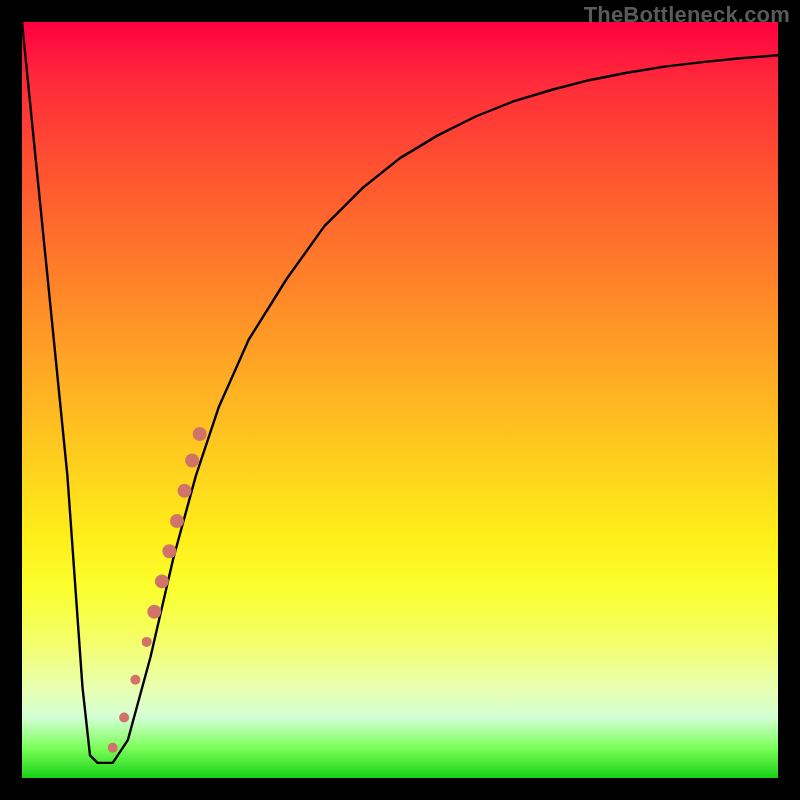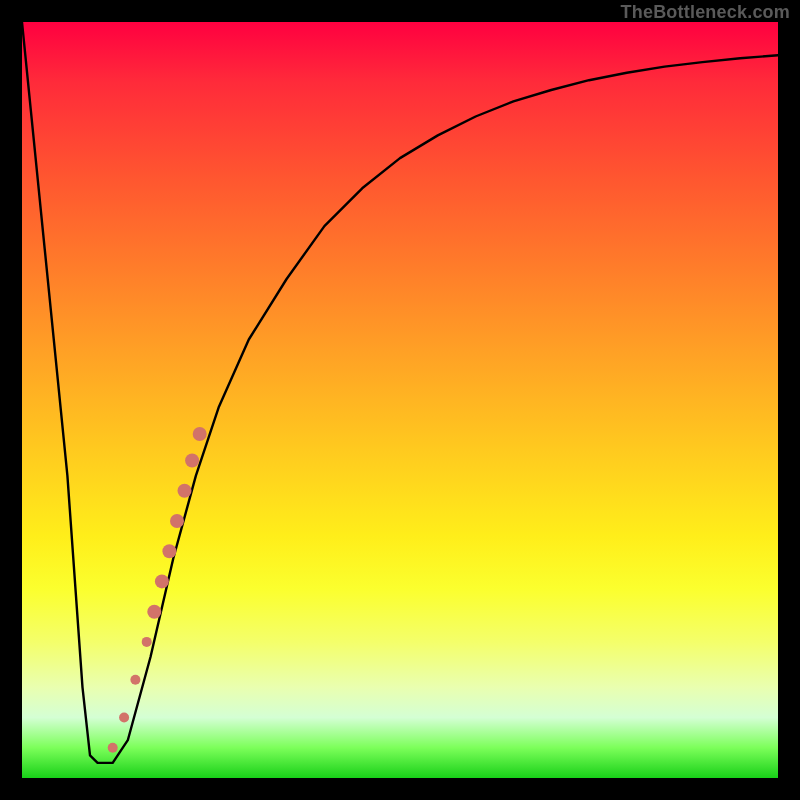--- a/index.html
+++ b/index.html
@@ -40,21 +40,21 @@
       #d4ffd4 92%,
       #7cff5a 96%,
       #18d018 100%
     );
   }
   .watermark {
     position: absolute;
     top: 2px;
     right: 10px;
     color: #5a5a5a;
-    font-size: 18px;
+    font-size: 22px;
     font-weight: 600;
     letter-spacing: 0.2px;
     user-select: none;
   }
   svg.curve {
     position: absolute;
     left: 0;
     top: 0;
     width: 756px;
     height: 756px;

